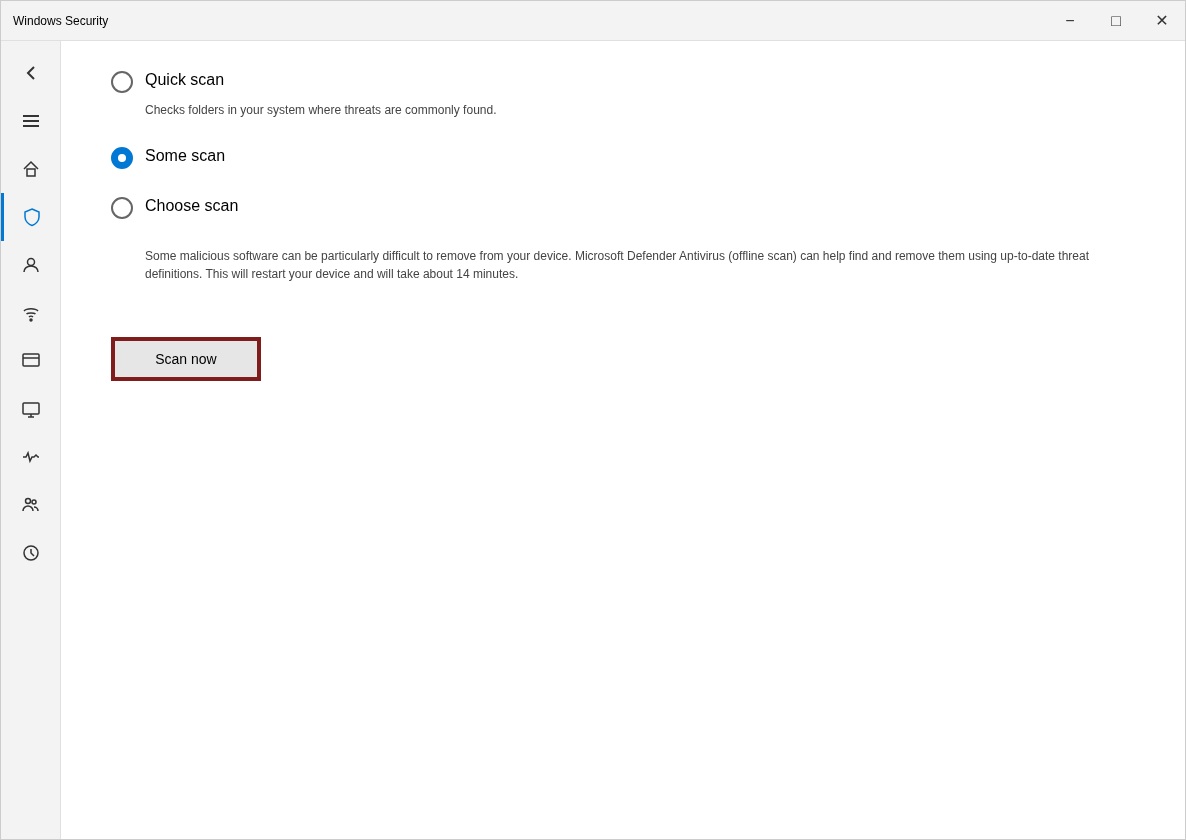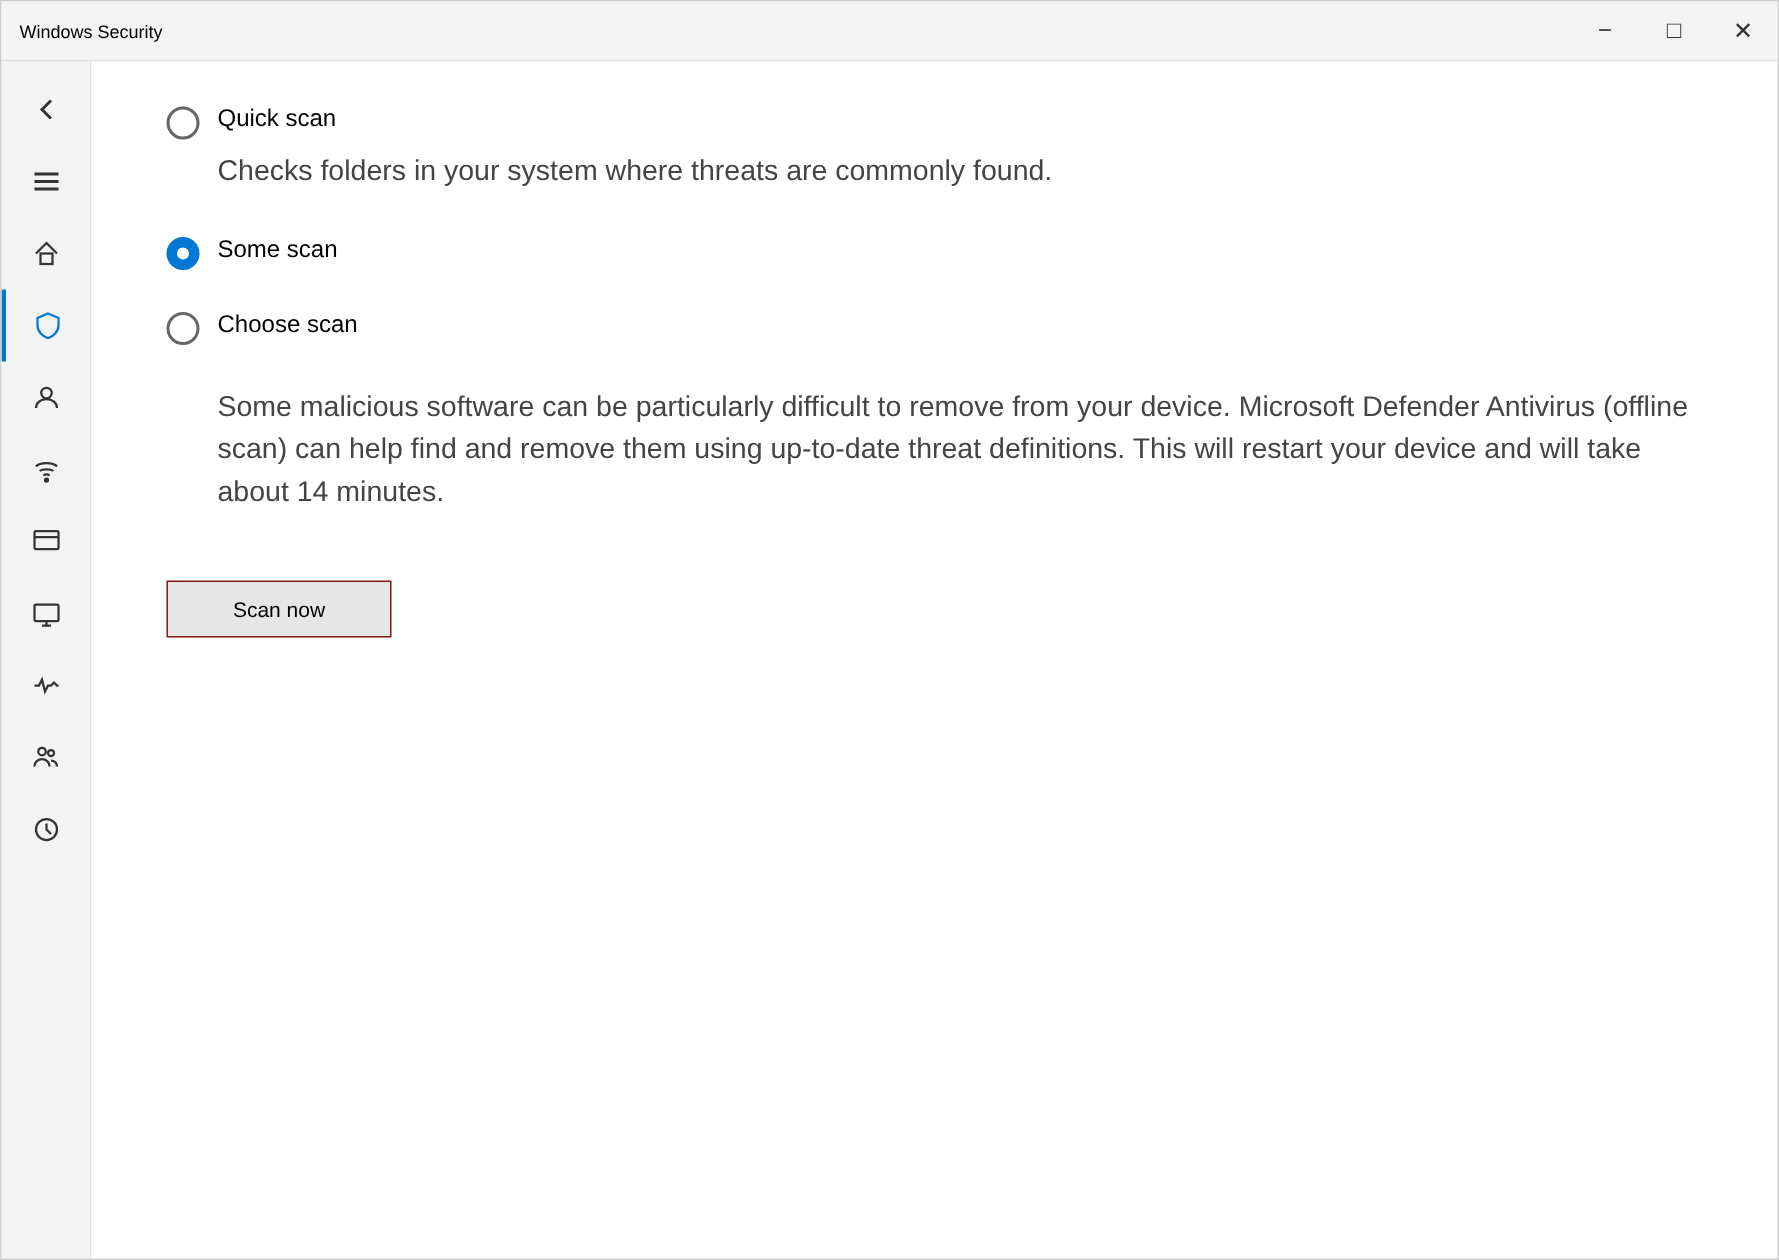--- a/index.html
+++ b/index.html
@@ -146,32 +146,32 @@
     }
 
     .scan-option-title {
       font-size: 16px;
       font-weight: 400;
       color: #000;
     }
 
     .scan-option-desc {
       padding-left: 34px;
-      font-size: 19px;
+      font-size: 12px;
       color: #444;
       line-height: 1.5;
     }
 
     
     .scan-btn {
-      margin-top: 16px;
+      margin-top: 26px;
       padding: 10px 36px;
       font-size: 14px;
       background: #e6e6e6;
-      border: 1px solid #7f1d1d;
+      border: 4px solid #7f1d1d;
       cursor: pointer;
       color: #000;
       font-family: 'Segoe UI', Arial, sans-serif;
       min-width: 150px;
     }
   </style>
 </head>
 <body>
 
 <div class="window">

